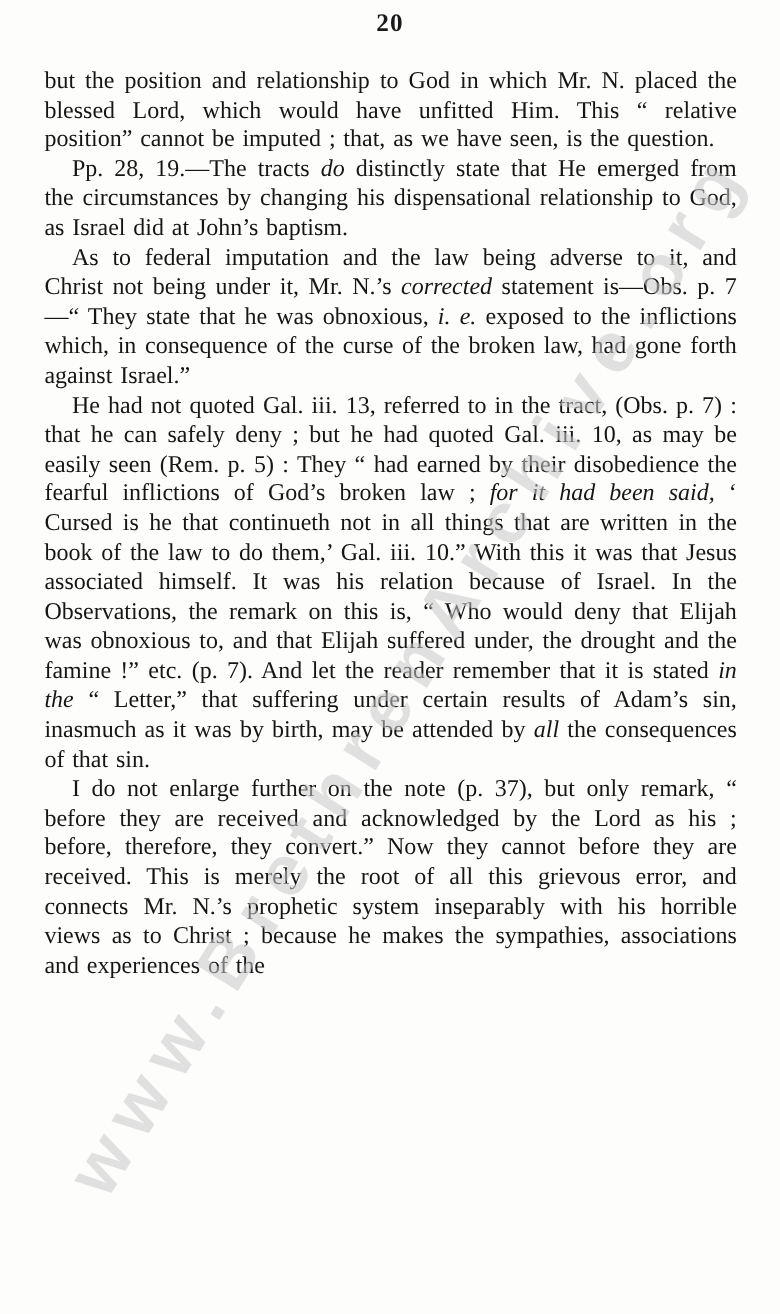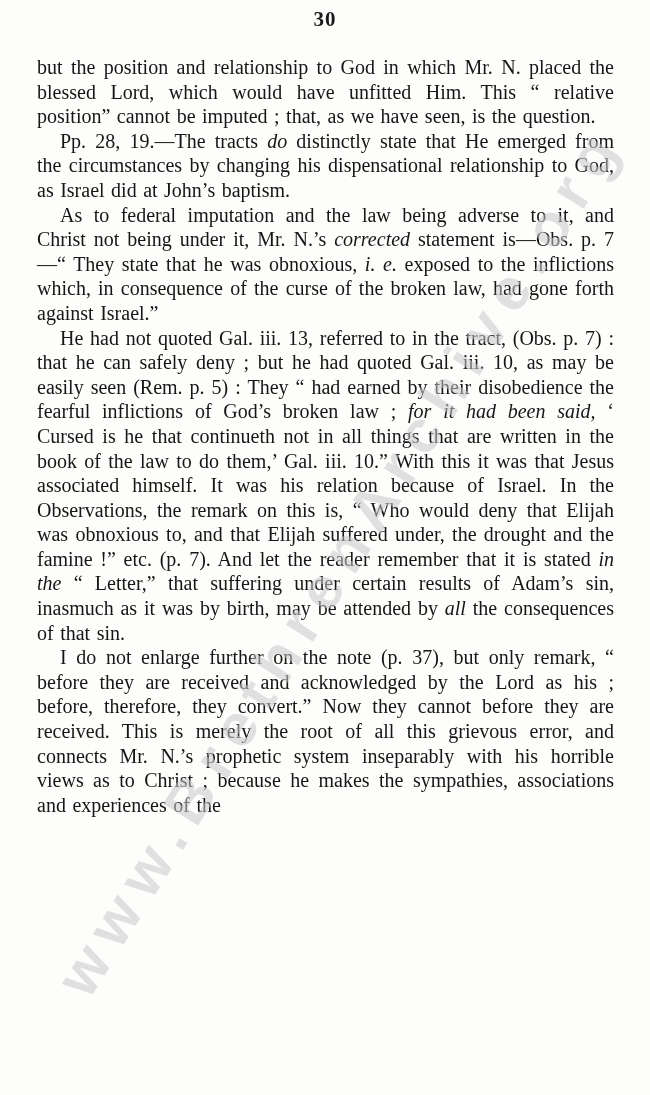--- a/index.html
+++ b/index.html
@@ -64,21 +64,21 @@
     color: rgba(201, 201, 201, 0.55);
     z-index: 2;
     pointer-events: none;
     user-select: none;
   }
 </style>
 </head>
 <body>
 
 <div class="page">
-  <div class="page-number">30</div>
+  <div class="page-number">20</div>
 
   <div class="text-block">
       <p class=""><span>but the position and relationship to God in which Mr. N. placed the blessed Lord, which would have unfitted Him. This “ relative position” cannot be imputed ; that, as we have seen, is the question.</span></p>
       <p class="indent"><span>Pp. 28, 19.—The tracts </span><span class="ital">do</span><span> distinctly state that He emerged from the circumstances by changing his dispensational relationship to God, as Israel did at John’s baptism.</span></p>
       <p class="indent"><span>As to federal imputation and the law being adverse to it, and Christ not being under it, Mr. N.’s </span><span class="ital">corrected</span><span> statement is—Obs. p. 7—“ They state that he was obnoxious, </span><span class="ital">i. e.</span><span> exposed to the inflictions which, in consequence of the curse of the broken law, had gone forth against Israel.”</span></p>
       <p class="indent"><span>He had not quoted Gal. iii. 13, referred to in the tract, (Obs. p. 7) : that he can safely deny ; but he had quoted Gal. iii. 10, as may be easily seen (Rem. p. 5) :  They “ had earned by their disobedience the fearful inflictions of God’s broken law ; </span><span class="ital">for it had been said,</span><span> ‘ Cursed is he that continueth not in all things that are written in the book of the law to do them,’ Gal. iii. 10.”  With this it was that Jesus associated himself.  It was his relation because of Israel.  In the Observations, the remark on this is, “ Who would deny that Elijah was obnoxious to, and that Elijah suffered under, the drought and the famine !” etc. (p. 7).  And let the reader remember that it is stated </span><span class="ital">in the</span><span> “ Letter,” that suffering under certain results of Adam’s sin, inasmuch as it was by birth, may be attended by </span><span class="ital">all</span><span> the consequences of that sin.</span></p>
       <p class="indent"><span>I do not enlarge further on the note (p. 37), but only remark, “ before they are received and acknowledged by the Lord as his ;  before, therefore, they convert.”  Now they cannot before they are received.  This is merely the root of all this grievous error, and connects Mr. N.’s prophetic system inseparably with his horrible views as to Christ ;  because he makes the sympathies, associations and experiences of the</span></p>
     </div>
 
   <div class="watermark">www.BrethrenArchive.org</div>

